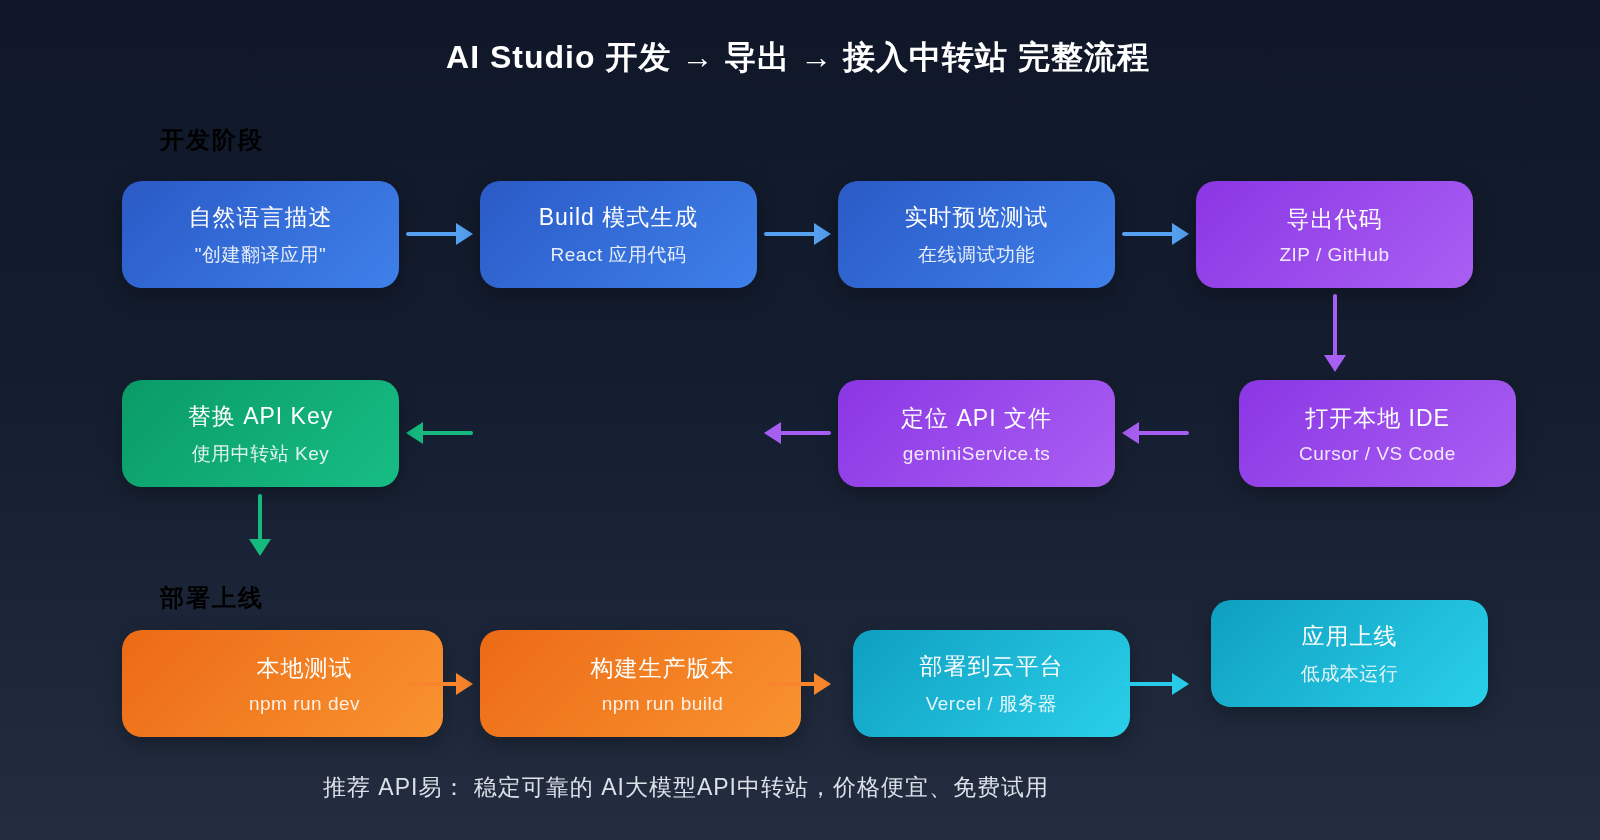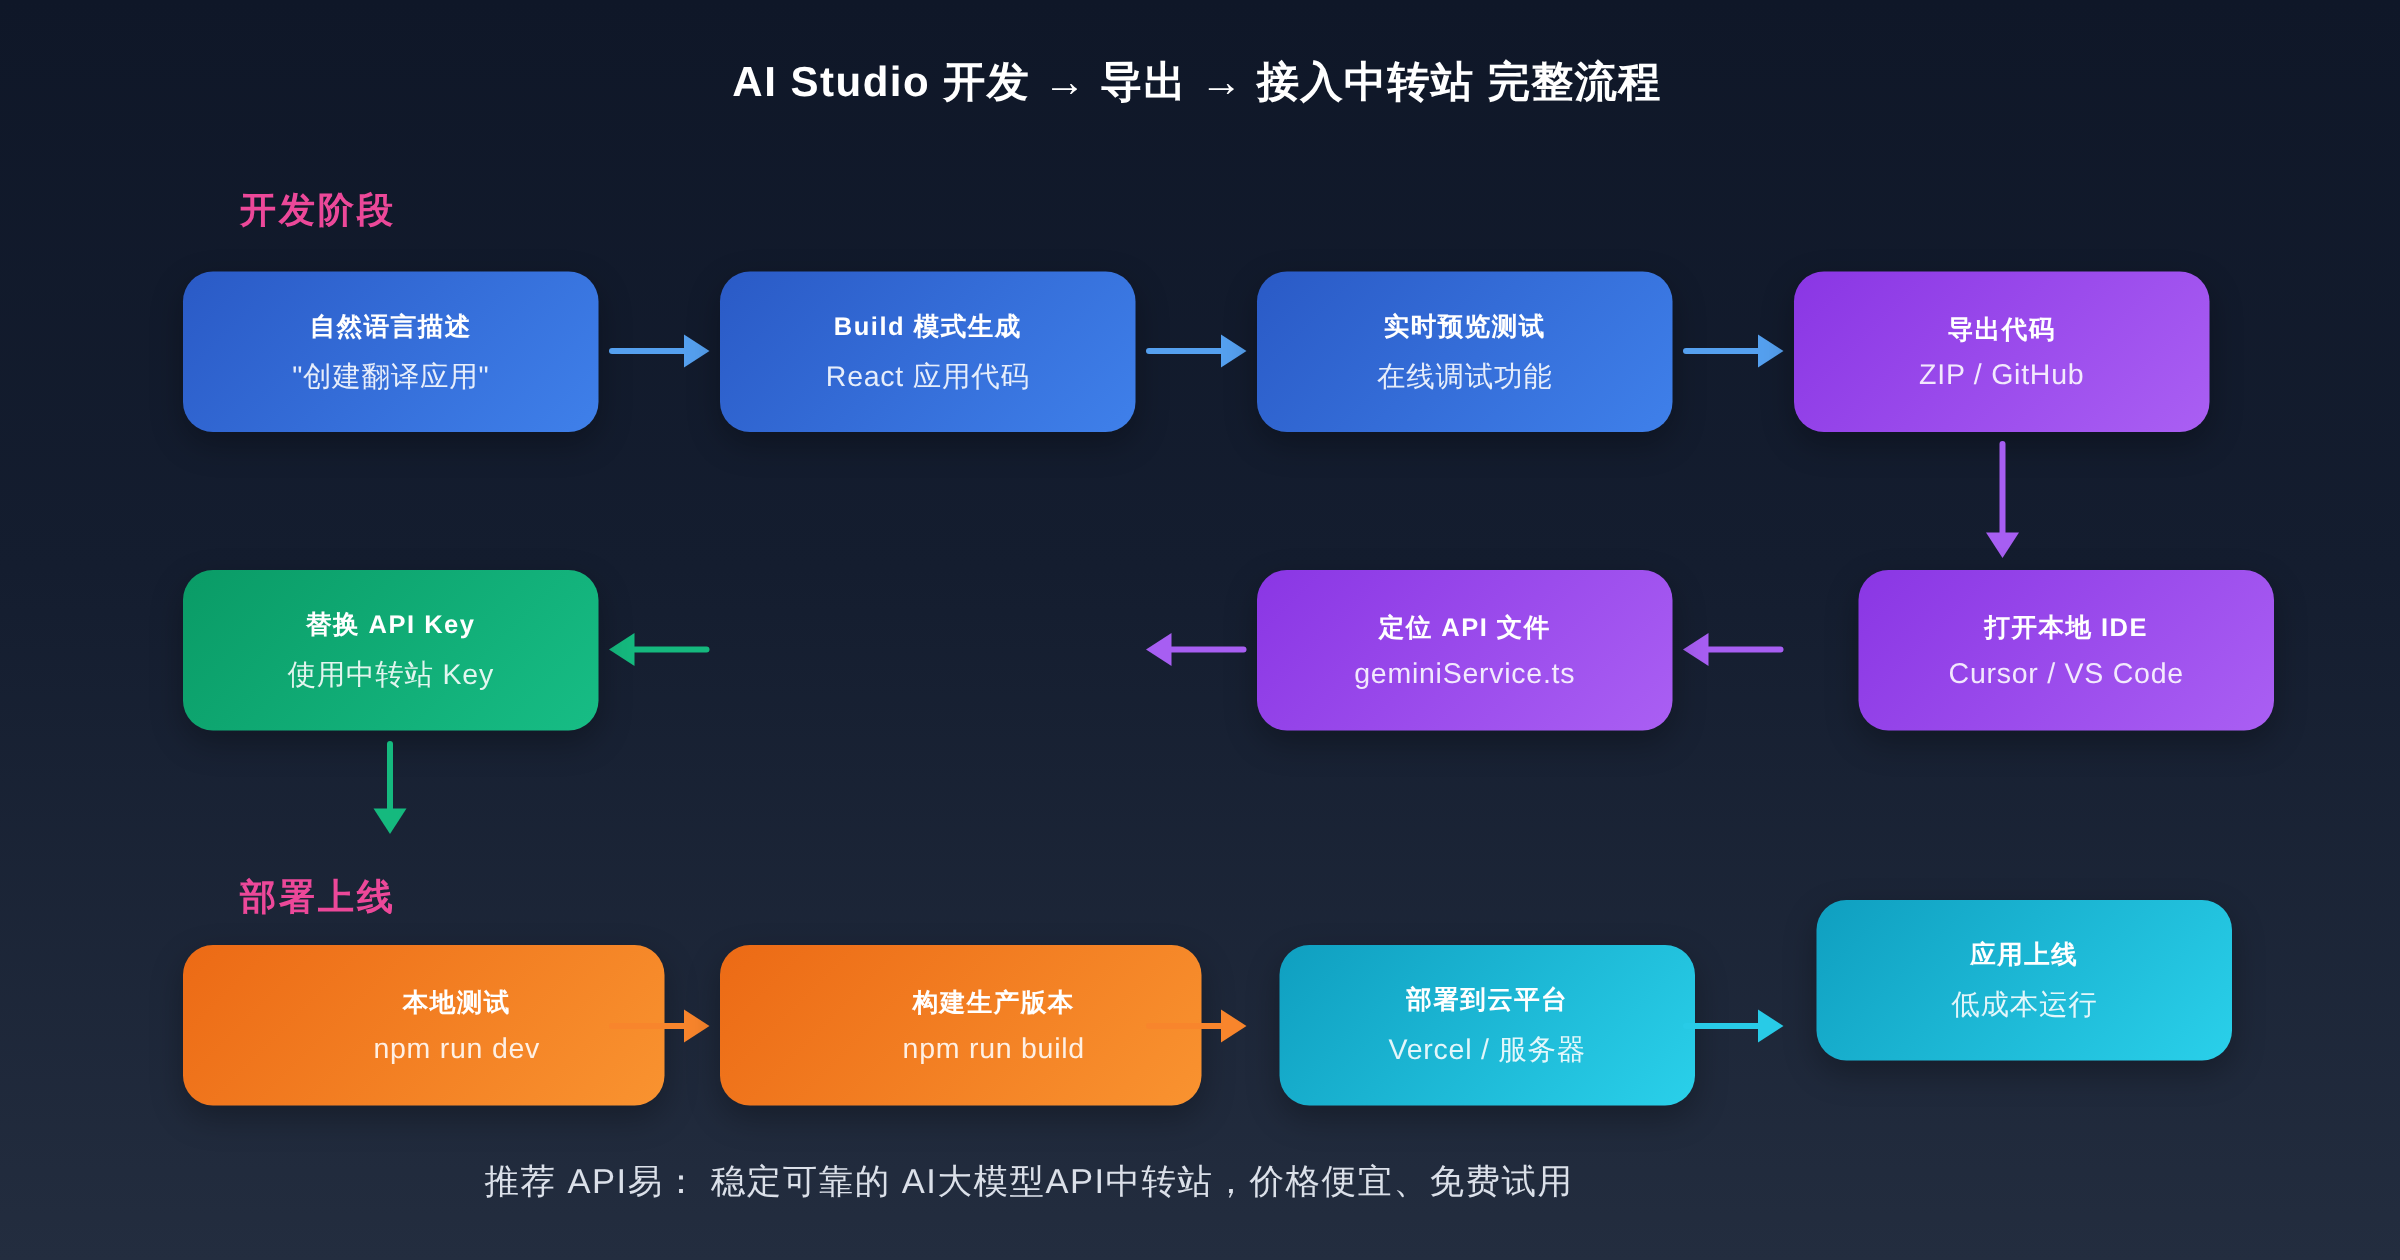--- a/index.html
+++ b/index.html
@@ -5,33 +5,33 @@
   html,body{margin:0;padding:0;}
   body{
     width:1600px;height:840px;overflow:hidden;
     background:linear-gradient(180deg,#0f1728 0%,#141d2f 45%,#232d3f 100%);
     font-family:"Liberation Sans","DejaVu Sans",sans-serif;
     position:relative;
   }
   .stage{position:absolute;inset:0;}
   .main-title{
     position:absolute;left:0;top:36px;width:1596px;text-align:center;
-    color:#ffffff;font-size:28px;font-weight:bold;letter-spacing:1px;
+    color:#ffffff;font-size:32px;font-weight:bold;letter-spacing:1px;
   }
   .section-label{
-    position:absolute;color:#ec4899;font-size:24px;font-weight:bold;letter-spacing:2px;
+    position:absolute;color:#000000;font-size:24px;font-weight:bold;letter-spacing:2px;
   }
   .label-dev{left:160px;top:124px;}
   .label-deploy{left:160px;top:582px;}
   .node{
     position:absolute;width:277px;height:107px;border-radius:20px;
     display:flex;flex-direction:column;align-items:center;justify-content:center;gap:9px;
     box-shadow:0 8px 22px rgba(0,0,0,0.28);
   }
-  .node .nt{color:#ffffff;font-size:17px;font-weight:bold;letter-spacing:1px;}
+  .node .nt{color:#ffffff;font-size:23px;font-weight:normal;letter-spacing:1px;}
   .node .ns{color:rgba(255,255,255,0.88);font-size:19px;letter-spacing:0.5px;}
   .g-blue  {background:linear-gradient(135deg,#2a5ac6 0%,#3f80ea 100%);}
   .g-purple{background:linear-gradient(135deg,#8a36e4 0%,#aa5ff3 100%);}
   .g-green {background:linear-gradient(135deg,#0a9b66 0%,#17bd85 100%);}
   .g-orange{background:linear-gradient(135deg,#ec6a15 0%,#f99330 100%);padding-left:44px;}
   .g-teal  {background:linear-gradient(135deg,#0f9fc0 0%,#2ad0ea 100%);margin-left:15px;}
   .arrow{position:absolute;}
   .arrow-r::before{content:"";position:absolute;left:0;right:15px;top:50%;transform:translateY(-50%);height:4px;background:currentColor;border-radius:2px;}
   .arrow-r::after{content:"";position:absolute;right:0;top:50%;transform:translateY(-50%);border-left:17px solid currentColor;border-top:11px solid transparent;border-bottom:11px solid transparent;}
   .arrow-l::before{content:"";position:absolute;right:0;left:15px;top:50%;transform:translateY(-50%);height:4px;background:currentColor;border-radius:2px;}

